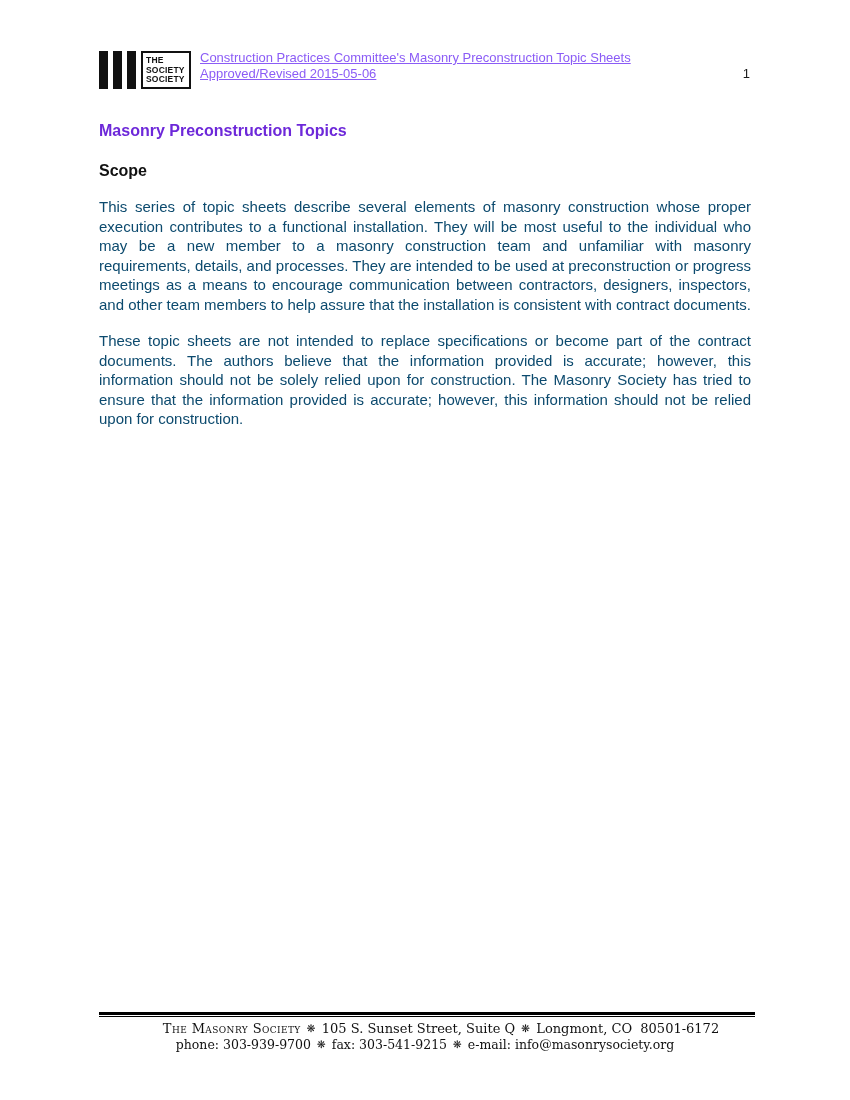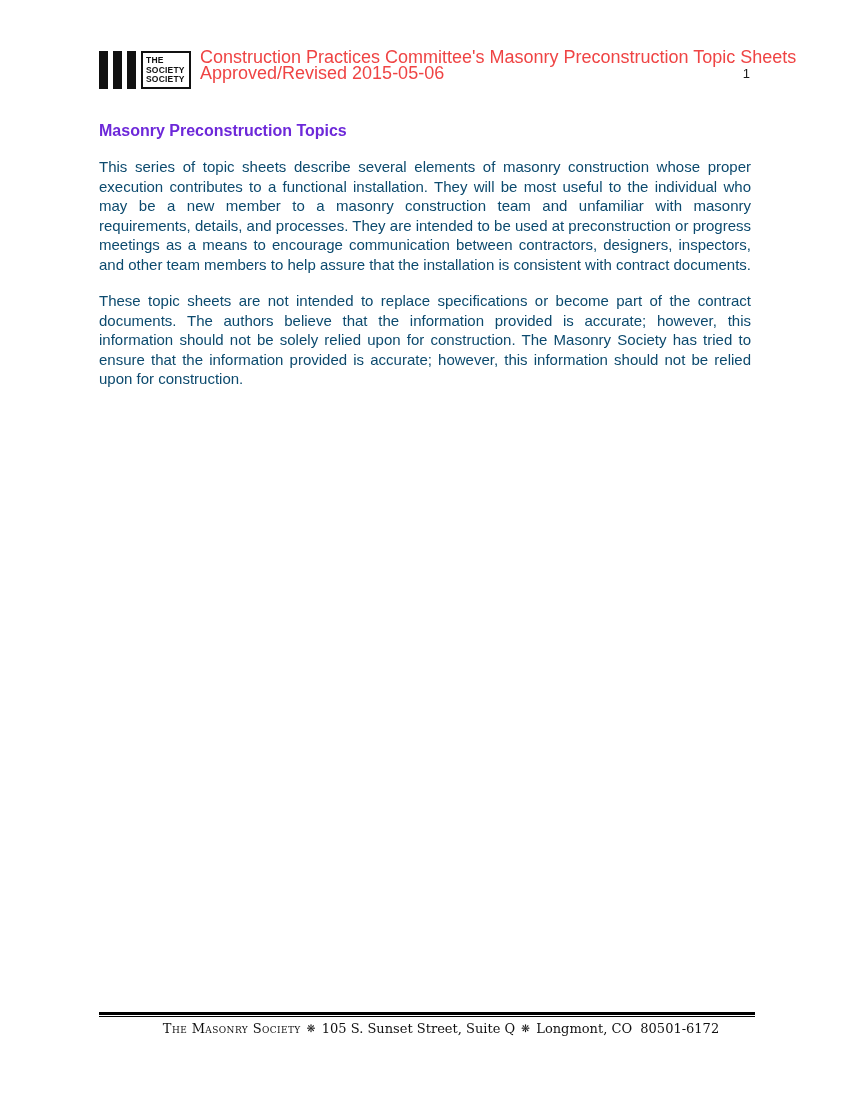--- a/index.html
+++ b/index.html
@@ -36,23 +36,24 @@
     font-size: 8.5px;
     line-height: 9.5px;
     letter-spacing: 0.2px;
     color: #111;
     white-space: nowrap;
   }
   .header-text {
     position: absolute;
     left: 200px;
     top: 50px;
-    font-size: 18px;
+    font-size: 13px;
     line-height: 15.5px;
-    color: #ef4444;
+    color: #8b5cf6;
+    text-decoration: underline;
   }
   .page-number {
     position: absolute;
     top: 65.5px;
     right: 100px;
     font-size: 13px;
     line-height: 15.5px;
   }
 
   
@@ -131,31 +132,39 @@
 
   <div class="header-text">
     <div>Construction Practices Committee's Masonry Preconstruction Topic Sheets</div>
     <div>Approved/Revised 2015-05-06</div>
   </div>
 
   <div class="page-number">1</div>
 
   <main>
     <h1 class="doc-title">Masonry Preconstruction Topics</h1>
+    <h2 class="section-heading">Scope</h2>
     <p class="body-para">This series of topic sheets describe several elements of masonry construction whose proper execution contributes to a functional installation. They will be most useful to the individual who may be a new member to a masonry construction team and unfamiliar with masonry requirements, details, and processes. They are intended to be used at preconstruction or progress meetings as a means to encourage communication between contractors, designers, inspectors, and other team members to help assure that the installation is consistent with contract documents.</p>
     <p class="body-para">These topic sheets are not intended to replace specifications or become part of the contract documents. The authors believe that the information provided is accurate; however, this information should not be solely relied upon for construction. The Masonry Society has tried to ensure that the information provided is accurate; however, this information should not be relied upon for construction.</p>
   </main>
 
   <div class="footer-rule">
     <div class="thick"></div>
     <div class="thin"></div>
   </div>
 
   <div class="footer-line one">
     <span class="org-name">The Masonry Society</span>
     <span class="sep">❋</span>
     <span>105 S. Sunset Street, Suite Q</span>
     <span class="sep">❋</span>
     <span class="preserve-spaces">Longmont, CO  80501-6172</span>
   </div>
 
+  <div class="footer-line two">
+    <span>phone: 303-939-9700</span>
+    <span class="sep">❋</span>
+    <span>fax: 303-541-9215</span>
+    <span class="sep">❋</span>
+    <span>e-mail: info@masonrysociety.org</span>
+  </div>
 
 </div>
 
 </body></html>

